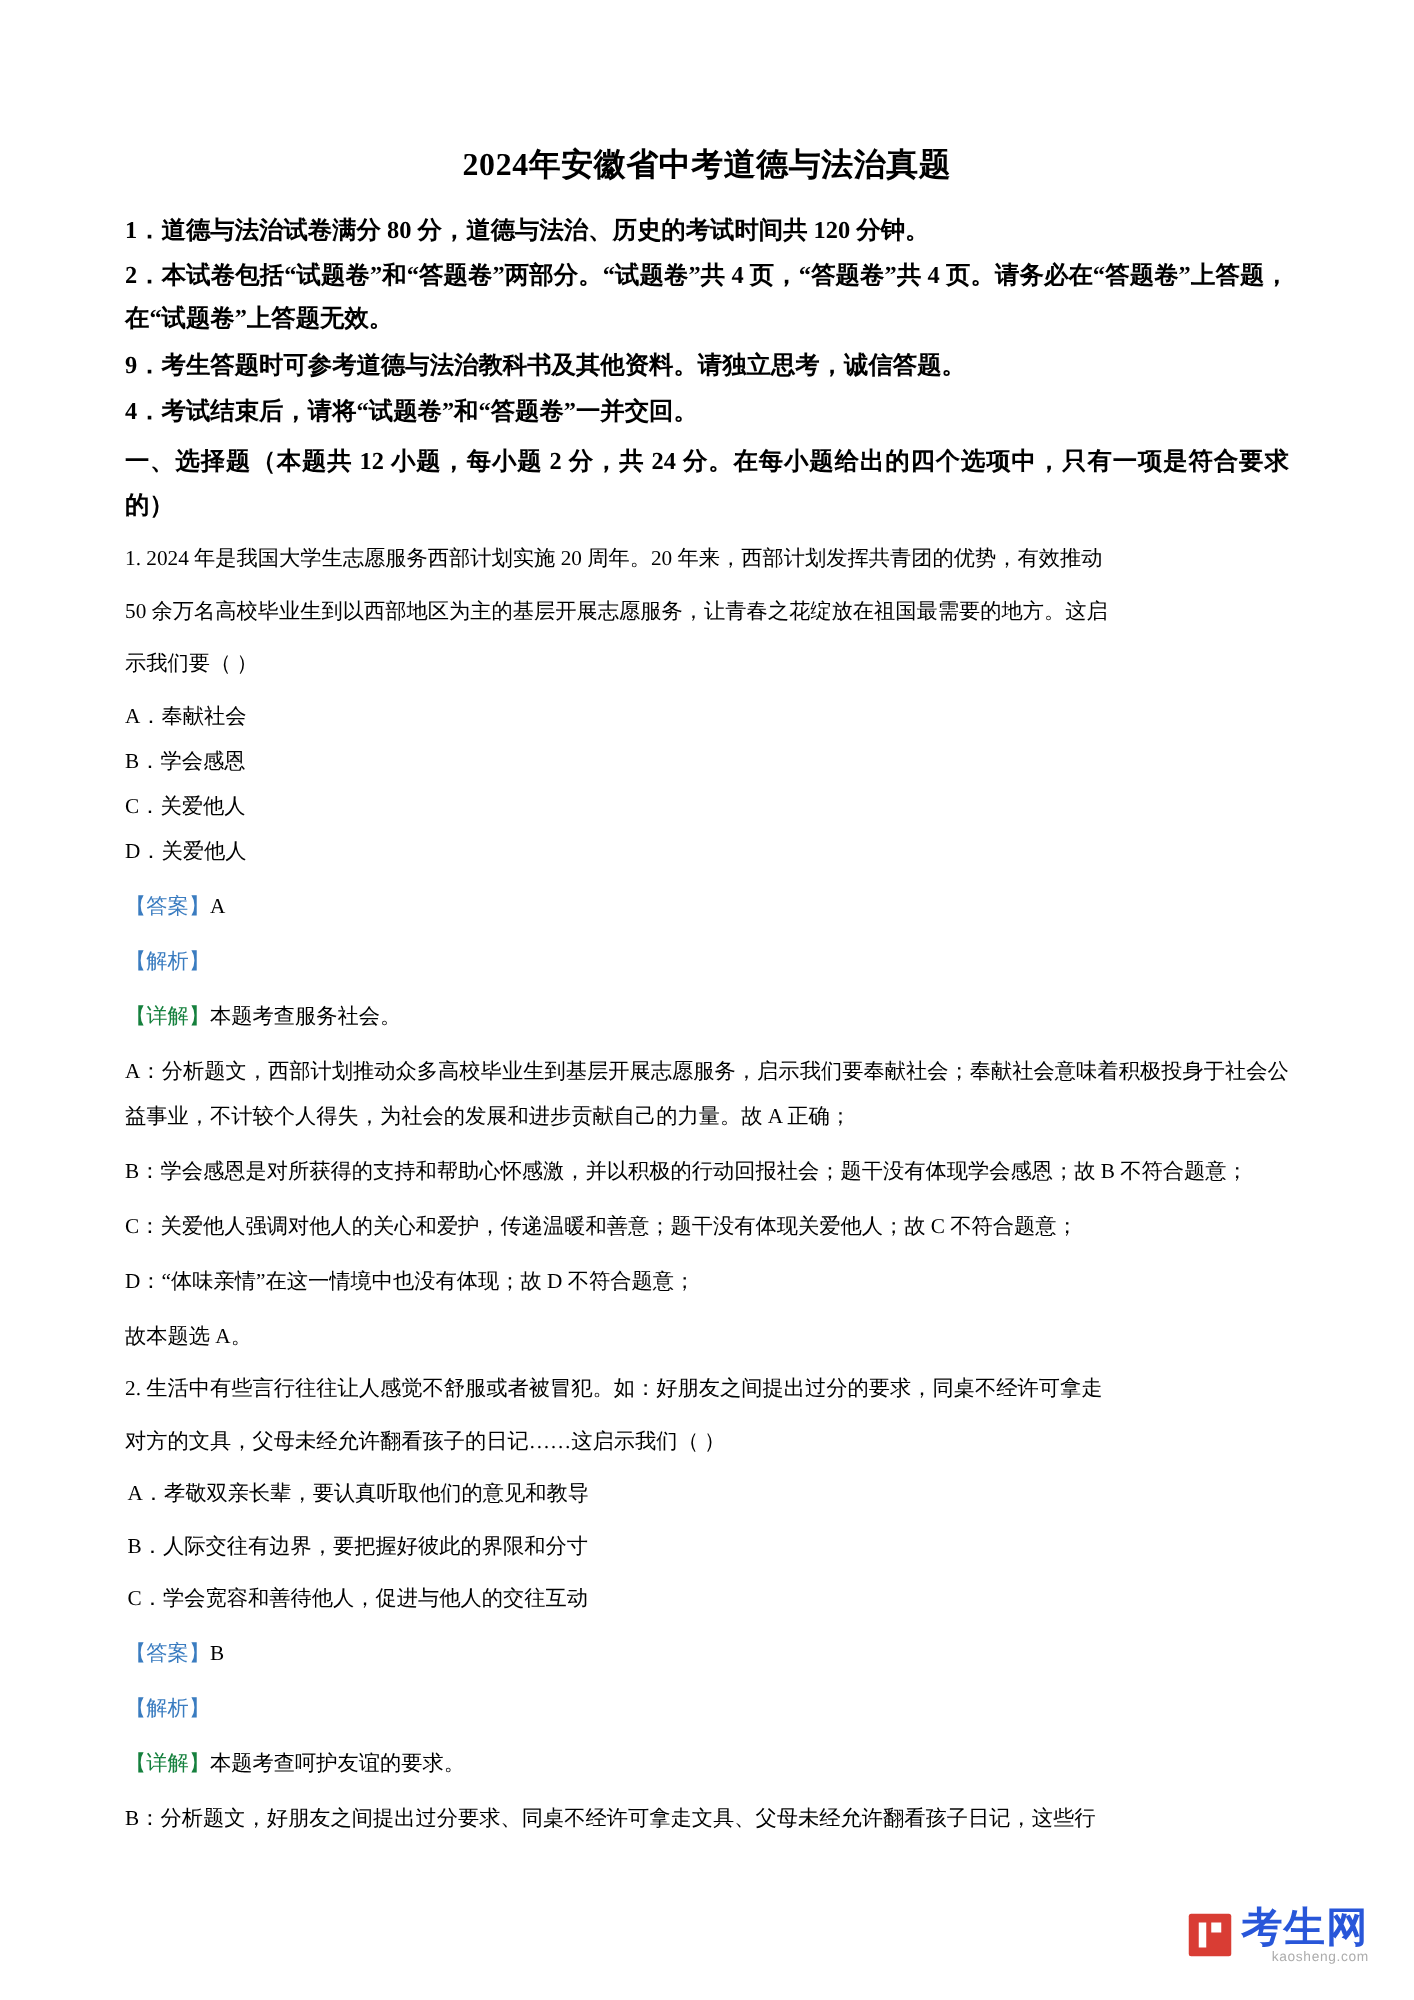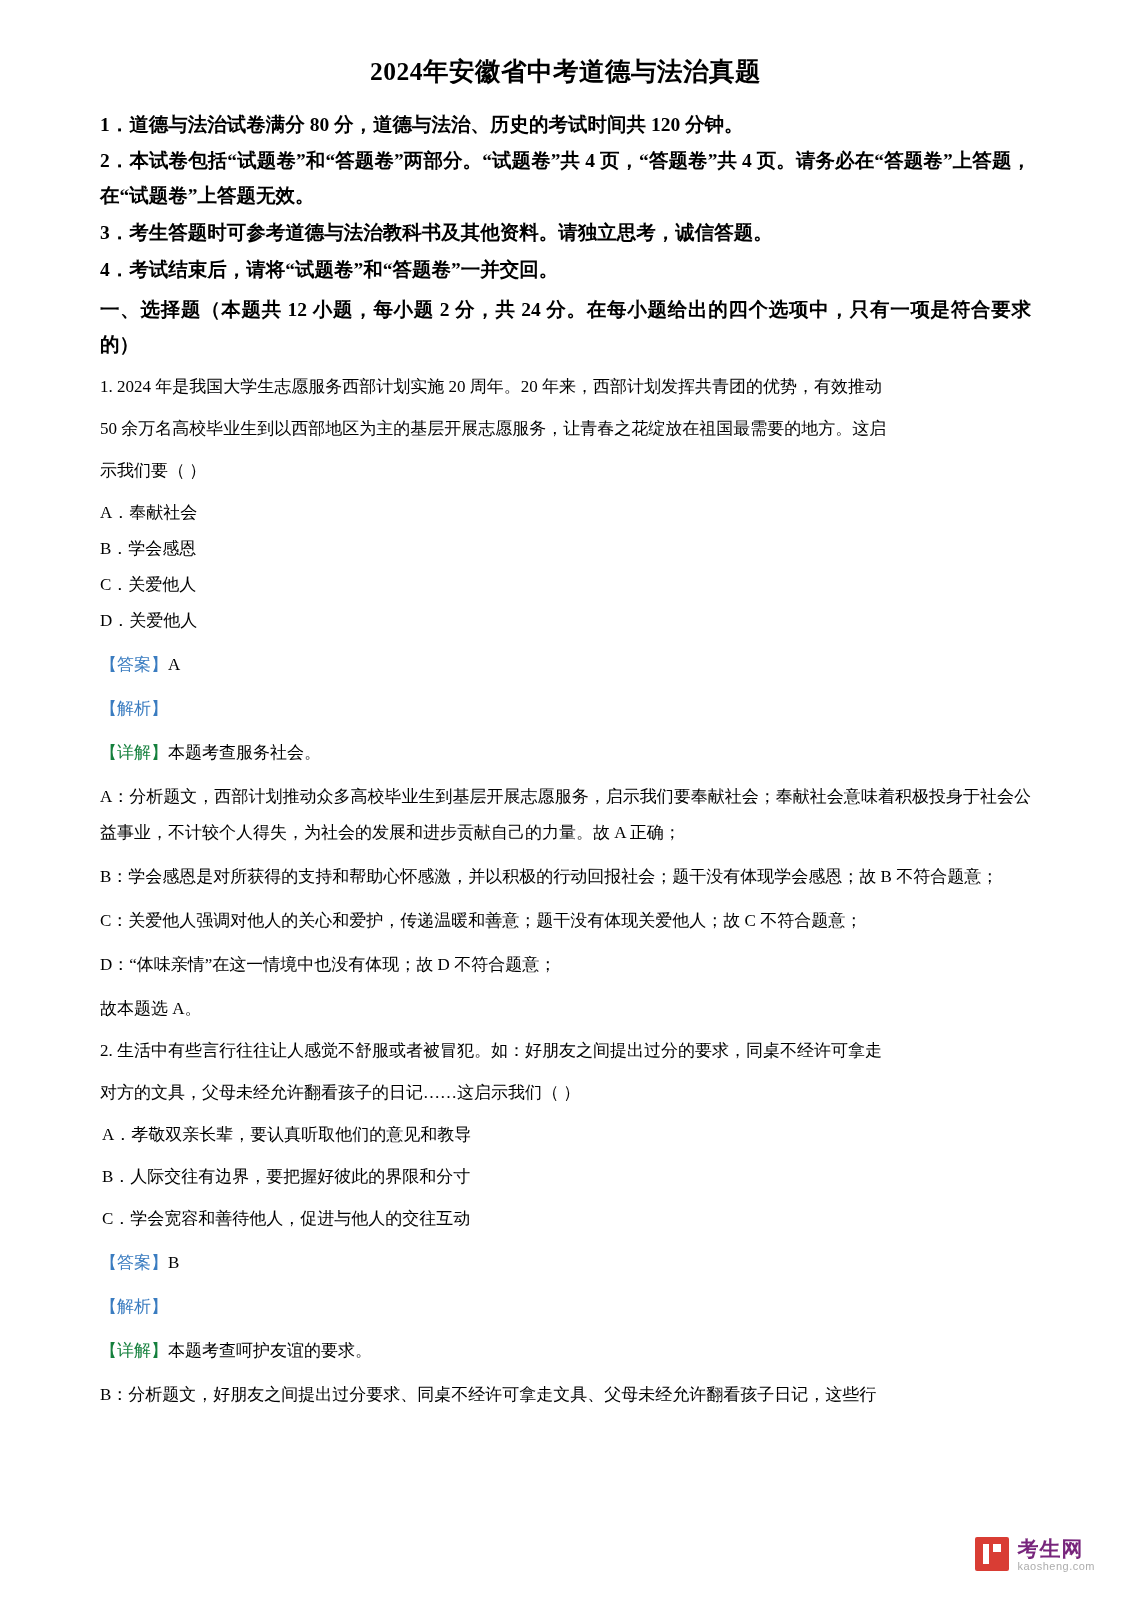--- a/index.html
+++ b/index.html
@@ -11,21 +11,21 @@
     width: 1131px;
     min-height: 1600px;
     font-family: "Liberation Serif", "DejaVu Serif", serif;
     color: #000000;
     position: relative;
   }
   .page {
     width: 1131px;
     min-height: 1600px;
     box-sizing: border-box;
-    padding: 54px 100px 40px 100px;
+    padding: 114px 100px 40px 100px;
     position: relative;
   }
   .doc-title {
     text-align: center;
     font-size: 25.5px;
     font-weight: bold;
     letter-spacing: 0.5px;
     margin: 0 0 18px 0;
     line-height: 1.4;
   }
@@ -122,22 +122,22 @@
     width: 8px;
     height: 8px;
     background: #ffffff;
   }
   .wm-text {
     display: flex;
     flex-direction: column;
     line-height: 1.1;
   }
   .wm-main {
-    font-size: 21px;
-    color: #701a75;
+    font-size: 33px;
+    color: #1d4ed8;
     font-family: "Liberation Sans", sans-serif;
     font-weight: bold;
     letter-spacing: 1px;
   }
   .wm-sub {
     font-size: 11px;
     color: #a8a8a8;
     font-family: "Liberation Sans", sans-serif;
     text-align: right;
     letter-spacing: 0.5px;
@@ -145,21 +145,21 @@
 </style>
 </head>
 <body>
 
 <div class="page">
 
   <h1 class="doc-title">2024年安徽省中考道德与法治真题</h1>
 
   <p class="instr">1．道德与法治试卷满分 80 分，道德与法治、历史的考试时间共 120 分钟。</p>
   <p class="instr">2．本试卷包括“试题卷”和“答题卷”两部分。“试题卷”共 4 页，“答题卷”共 4 页。请务必在“答题卷”上答题，在“试题卷”上答题无效。</p>
-  <p class="instr">3．考生答题时可参考道德与法治教科书及其他资料。请独立思考，诚信答题。</p>
+  <p class="instr">9．考生答题时可参考道德与法治教科书及其他资料。请独立思考，诚信答题。</p>
   <p class="instr">4．考试结束后，请将“试题卷”和“答题卷”一并交回。</p>
 
   <p class="section-head">一、选择题（本题共 12 小题，每小题 2 分，共 24 分。在每小题给出的四个选项中，只有一项是符合要求的）</p>
 
   <div>
     <p class="q-stem">1. 2024 年是我国大学生志愿服务西部计划实施 20 周年。20 年来，西部计划发挥共青团的优势，有效推动</p>
     <p class="q-stem">50 余万名高校毕业生到以西部地区为主的基层开展志愿服务，让青春之花绽放在祖国最需要的地方。这启</p>
     <p class="q-stem">示我们要（      ）</p>
 
     <div class="opts-inline">

